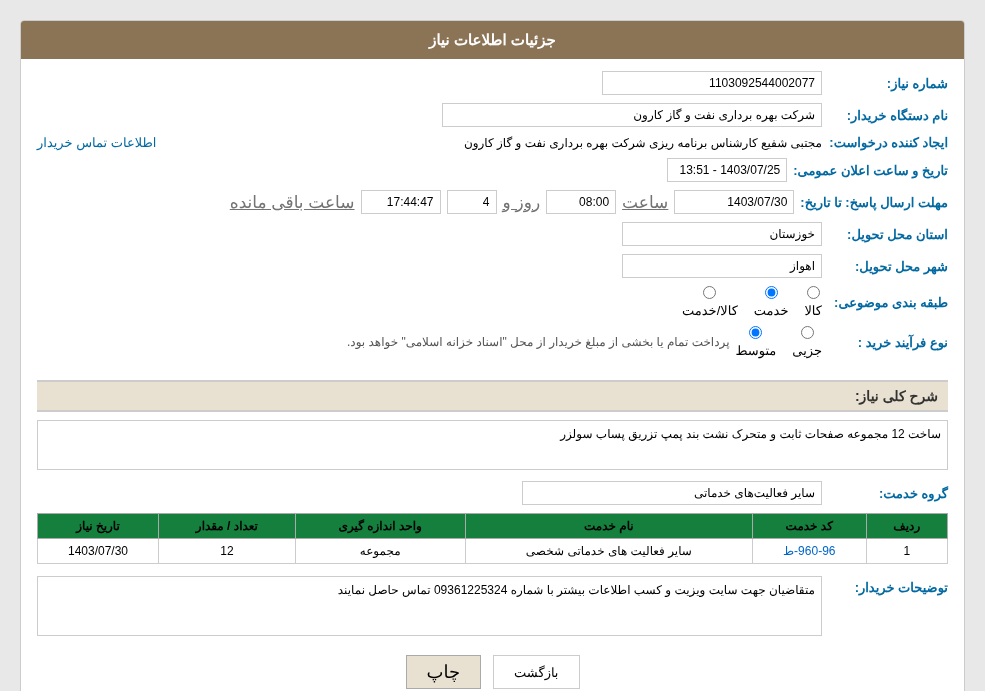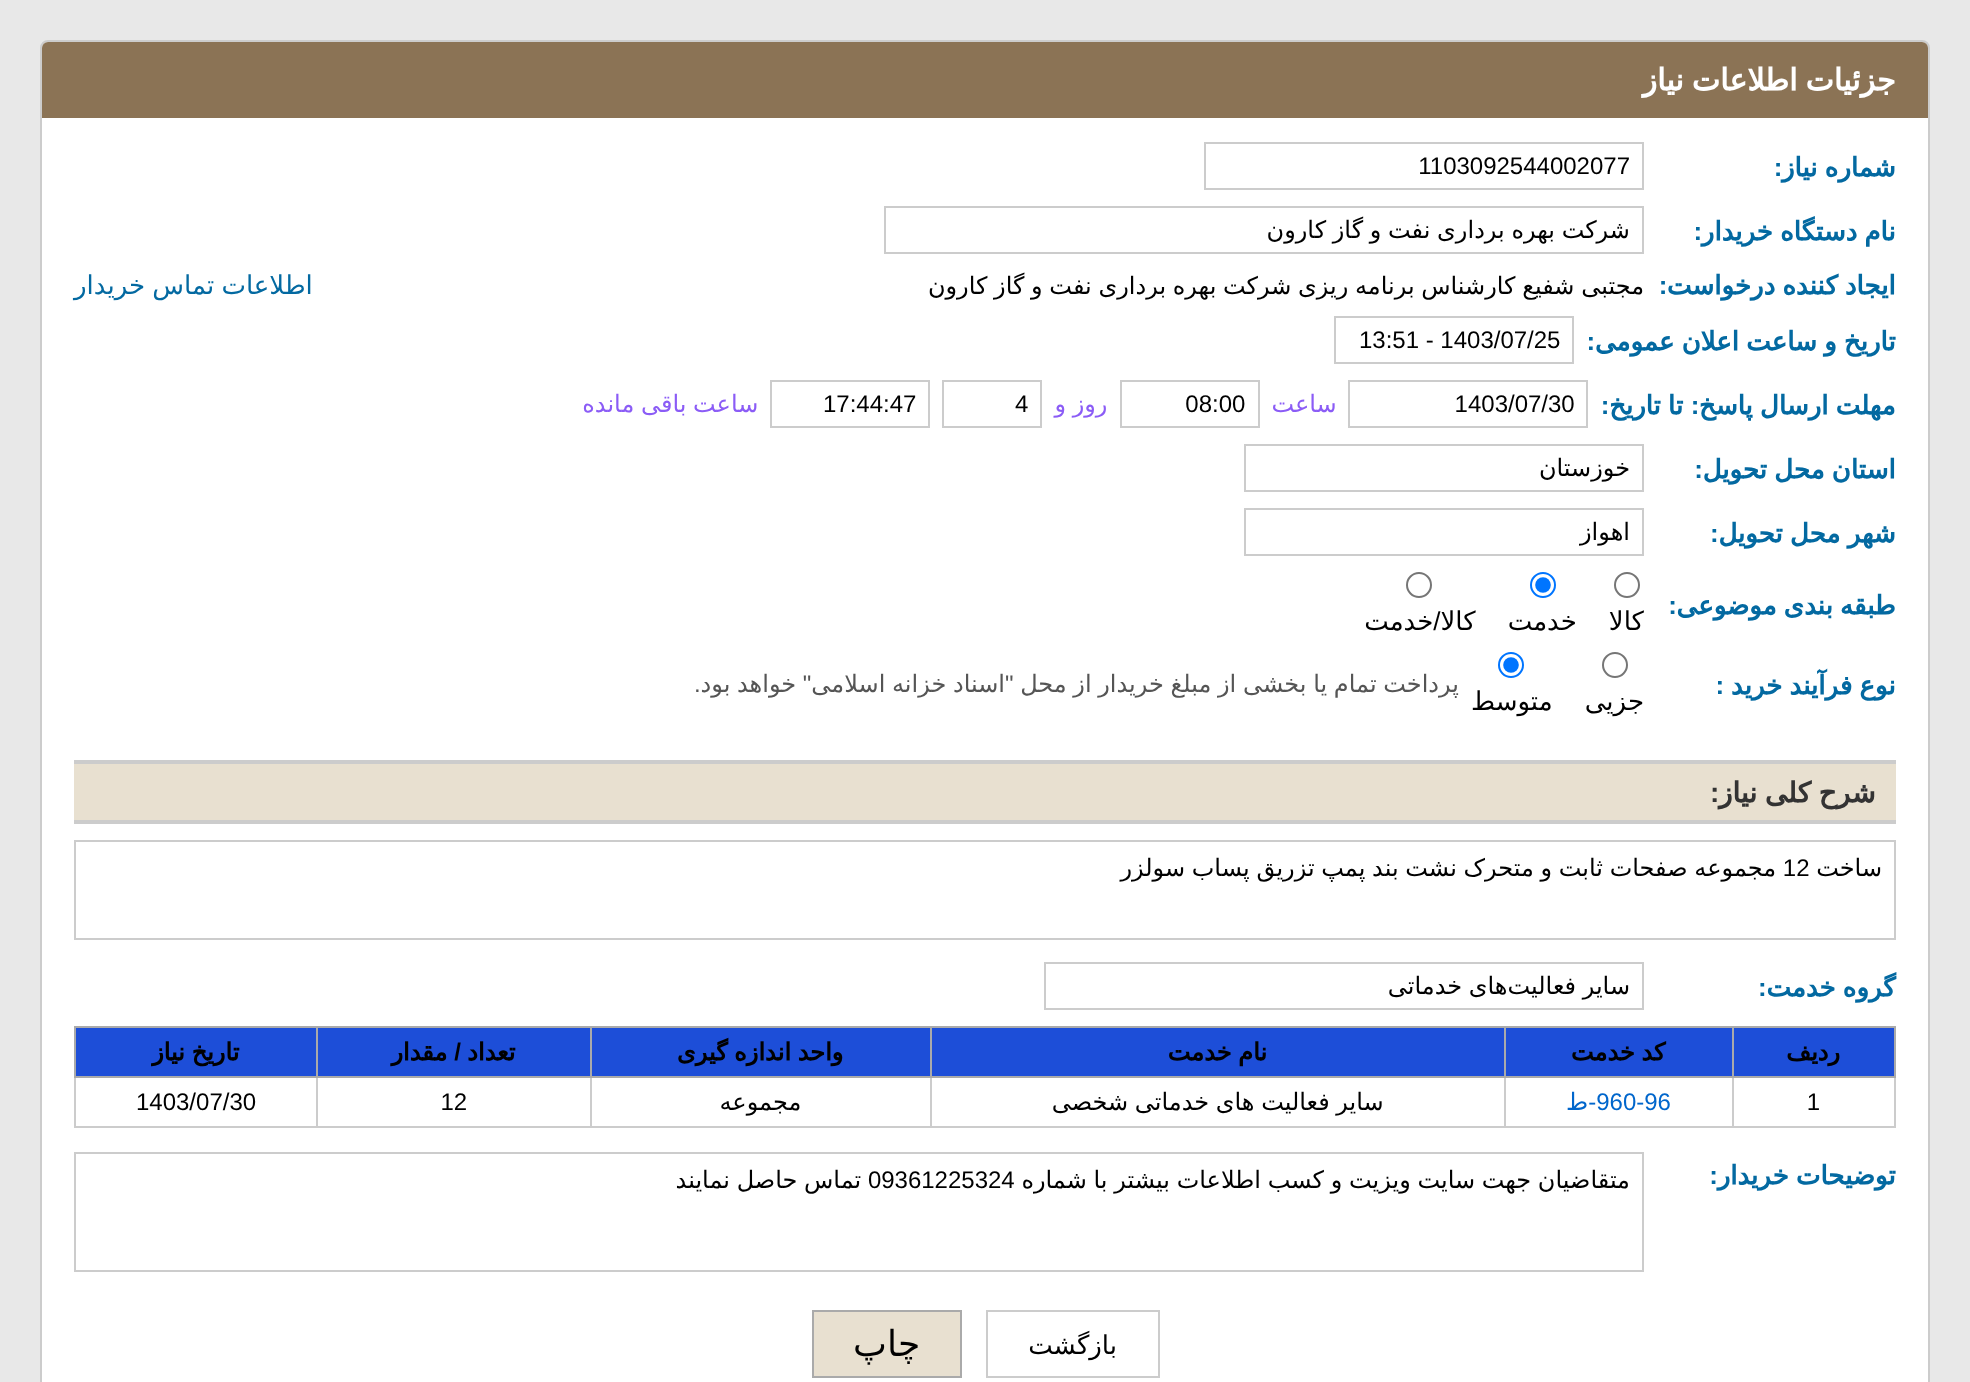--- a/index.html
+++ b/index.html
@@ -20,21 +20,21 @@
       border: 1px solid #ccc;
       border-radius: 4px;
       overflow: hidden;
     }
     .header-bar {
       background: #8b7355;
       color: #fff;
       padding: 10px 16px;
       font-size: 15px;
       font-weight: bold;
-      text-align: right;
+      text-align: center;
     }
     .content {
       padding: 12px 16px;
     }
     .form-row {
       display: flex;
       align-items: center;
       margin-bottom: 8px;
       gap: 6px;
     }
@@ -102,21 +102,21 @@
       min-height: 50px;
       background: #fff;
     }
     .services-table {
       width: 100%;
       border-collapse: collapse;
       margin-top: 8px;
       font-size: 12px;
     }
     .services-table th {
-      background: #1d4ed8;
+      background: #15803d;
       border: 1px solid #aaa;
       padding: 5px 12px;
       text-align: center;
       font-weight: bold;
     }
     .services-table td {
       border: 1px solid #ccc;
       padding: 5px 8px;
       text-align: center;
       background: #fff;
@@ -141,23 +141,24 @@
     }
     .btn-back {
       background: #fff;
       border: 1px solid #ccc;
       padding: 5px 20px;
       cursor: pointer;
       font-family: Tahoma, Arial, sans-serif;
       font-size: 13px;
     }
     .sub-label {
-      color: #8b5cf6;
-      font-size: 12px;
+      color: #737373;
+      font-size: 17px;
       white-space: nowrap;
+      text-decoration: underline;
     }
     .group-row {
       display: flex;
       align-items: center;
       gap: 6px;
       margin-bottom: 8px;
     }
   </style>
 </head>
 <body>

